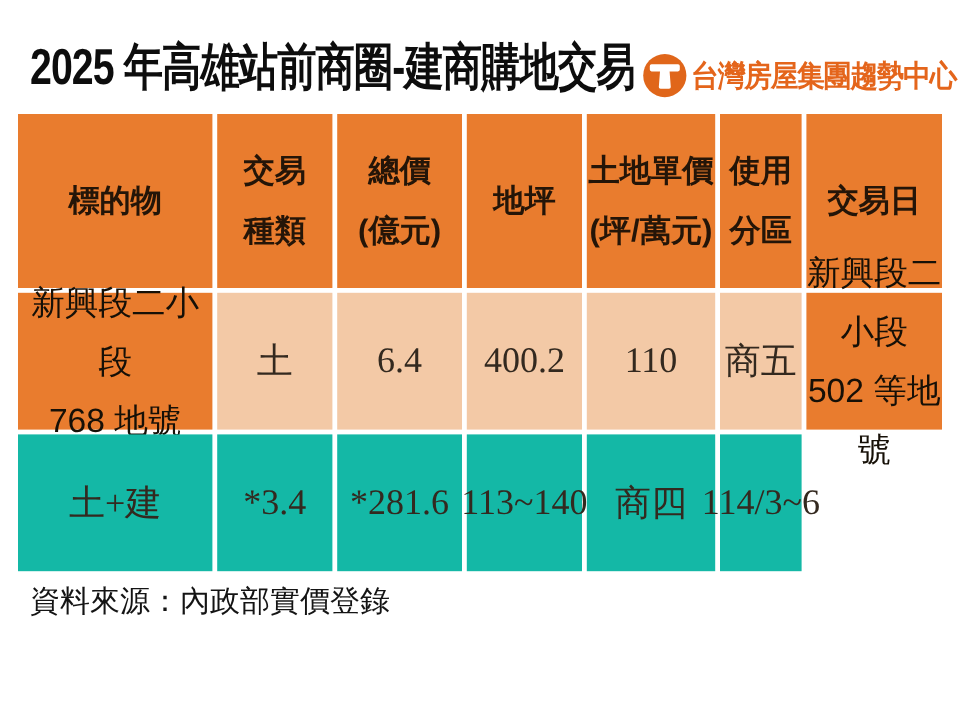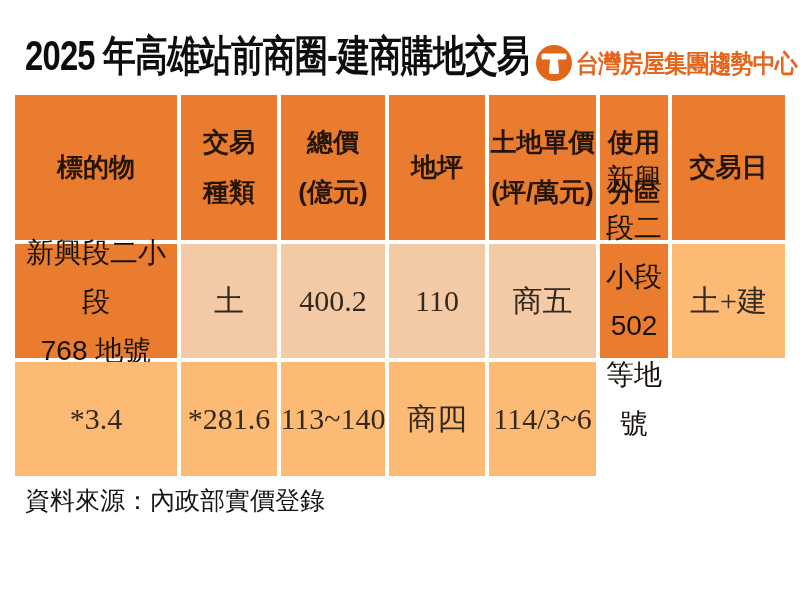--- a/index.html
+++ b/index.html
@@ -65,21 +65,21 @@
     font-size:28px;
     font-weight:normal;
     line-height:1.75;
   }
   .data {
     font-family:"Liberation Serif", serif;
     font-size:30px;
     color:#33291f;
   }
   .r1 { background:#F3C9A6; }
-  .r2 { background:#fdba74; }
+  .r2 { background:#14b8a6; }
   .page-footer {
     position:absolute; left:25px; top:484px;
     font-size:25px;
     color:#141414;
   }
   .page-footer .line { margin-bottom:15px; white-space:nowrap;text-align:center; }
 </style>
 </head>
 <body>
 
@@ -105,20 +105,21 @@
   <div class="cell th">地坪</div>
   <div class="cell th">土地單價
 (坪/萬元)</div>
   <div class="cell th">使用
 分區</div>
   <div class="cell th">交易日</div>
 
   <div class="cell subject">新興段二小段
 768 地號</div>
   <div class="cell data r1">土</div>
+  <div class="cell data r1">6.4</div>
   <div class="cell data r1">400.2</div>
   <div class="cell data r1">110</div>
   <div class="cell data r1">商五</div>
 
   <div class="cell subject">新興段二小段
 502 等地號</div>
   <div class="cell data r2">土+建</div>
   <div class="cell data r2">*3.4</div>
   <div class="cell data r2">*281.6</div>
   <div class="cell data r2">113~140</div>

